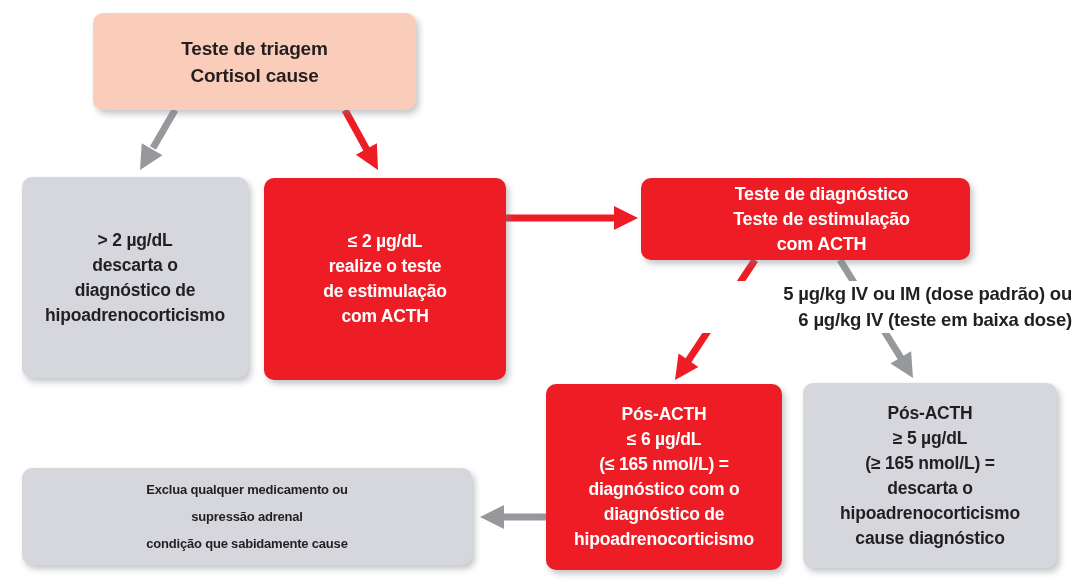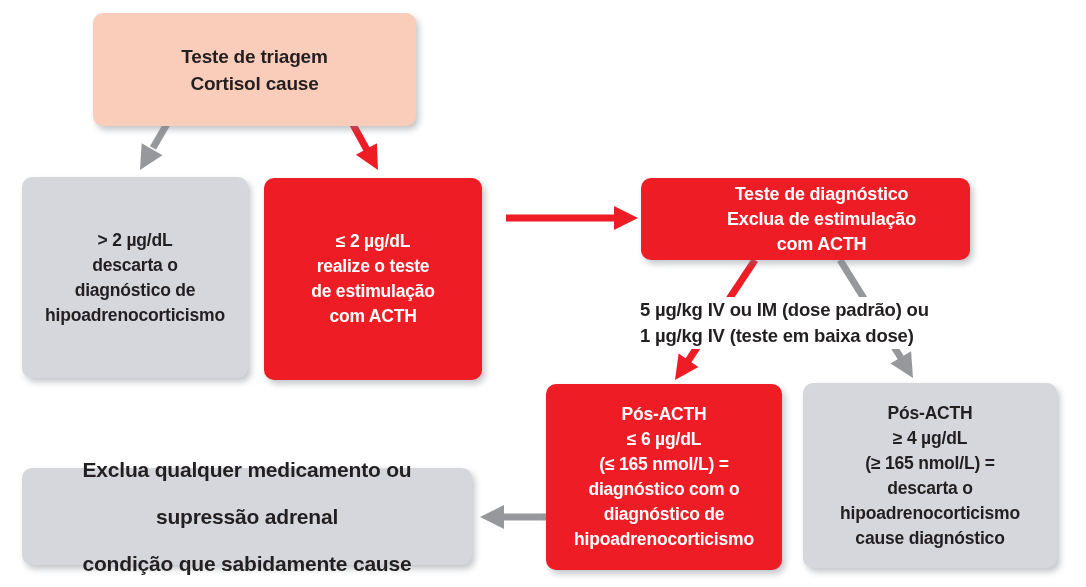--- a/index.html
+++ b/index.html
@@ -34,29 +34,28 @@
     box-sizing:border-box;
     padding:6px 8px;
   }
   .peach{background:var(--peach);color:var(--darktext);}
   .redbox{background:var(--red);color:var(--whitetext);}
   .graybox{background:var(--graybox);color:var(--darktext);}
   .node .tline{white-space:nowrap;}
   .fs-title{font-size:19px;line-height:27px;}
   .fs-side{font-size:17.5px;line-height:25px;}
   .fs-diag{font-size:18px;line-height:25px;padding-left:40px;}
-  .fs-big{font-size:21px;line-height:27px;gap:20px;}
+  .fs-big{font-size:13px;line-height:27px;}
   .dose-note{
     position:absolute;z-index:2;
     background:#ffffff;
     color:var(--darktext);
-    text-align:left;
+    text-align:right;
     font-size:18.5px;line-height:26px;
     letter-spacing:-0.2px;
-    margin-top:16px;
   }
   .dose-note .tline{white-space:nowrap;}
 </style>
 </head>
 <body>
 
 <div class="canvas">
 
   <svg class="arrows" width="1086" height="587" viewBox="0 0 1086 587">
     <g class="arrow-gray">
@@ -78,62 +77,62 @@
     <g class="arrow-gray">
       <line x1="840" y1="260" x2="901" y2="358"></line>
       <polygon points="913,378 890.5,363.5 911.1,351.3"></polygon>
     </g>
     <g class="arrow-gray">
       <line x1="546" y1="517" x2="502" y2="517"></line>
       <polygon points="480,517 504,505 504,529"></polygon>
     </g>
   </svg>
 
-  <div class="node peach fs-title" style="left:93px;top:13px;width:323px;height:113px;">
+  <div class="node peach fs-title" style="left:93px;top:13px;width:323px;height:97px;">
       <div class="tline">Teste de triagem</div>
       <div class="tline">Cortisol cause</div>
     </div>
 
   <div class="node graybox fs-side" style="left:22px;top:177px;width:226px;height:201px;">
       <div class="tline">&gt; 2 µg/dL</div>
       <div class="tline">descarta o</div>
       <div class="tline">diagnóstico de</div>
       <div class="tline">hipoadrenocorticismo</div>
     </div>
 
-  <div class="node redbox fs-side" style="left:264px;top:178px;width:218px;height:202px;">
+  <div class="node redbox fs-side" style="left:264px;top:178px;width:242px;height:202px;">
       <div class="tline">≤ 2 µg/dL</div>
       <div class="tline">realize o teste</div>
       <div class="tline">de estimulação</div>
       <div class="tline">com ACTH</div>
     </div>
 
   <div class="node redbox fs-diag" style="left:641px;top:178px;width:329px;height:82px;">
       <div class="tline">Teste de diagnóstico</div>
-      <div class="tline">Exclua de estimulação</div>
+      <div class="tline">Teste de estimulação</div>
       <div class="tline">com ACTH</div>
     </div>
 
   <div class="dose-note" style="left:640px;top:281px;width:432px;">
       <div class="tline">5 µg/kg IV ou IM (dose padrão) ou</div>
-      <div class="tline">1 µg/kg IV (teste em baixa dose)</div>
+      <div class="tline">6 µg/kg IV (teste em baixa dose)</div>
     </div>
 
   <div class="node redbox fs-side" style="left:546px;top:384px;width:236px;height:186px;">
       <div class="tline">Pós-ACTH</div>
       <div class="tline">≤ 6 µg/dL</div>
       <div class="tline">(≤ 165 nmol/L) =</div>
       <div class="tline">diagnóstico com o</div>
       <div class="tline">diagnóstico de</div>
       <div class="tline">hipoadrenocorticismo</div>
     </div>
 
   <div class="node graybox fs-side" style="left:803px;top:383px;width:254px;height:185px;">
       <div class="tline">Pós-ACTH</div>
-      <div class="tline">≥ 4 µg/dL</div>
+      <div class="tline">≥ 5 µg/dL</div>
       <div class="tline">(≥ 165 nmol/L) =</div>
       <div class="tline">descarta o</div>
       <div class="tline">hipoadrenocorticismo</div>
       <div class="tline">cause diagnóstico</div>
     </div>
 
   <div class="node graybox fs-big" style="left:22px;top:468px;width:450px;height:97px;">
       <div class="tline">Exclua qualquer medicamento ou</div>
       <div class="tline">supressão adrenal</div>
       <div class="tline">condição que sabidamente cause</div>

